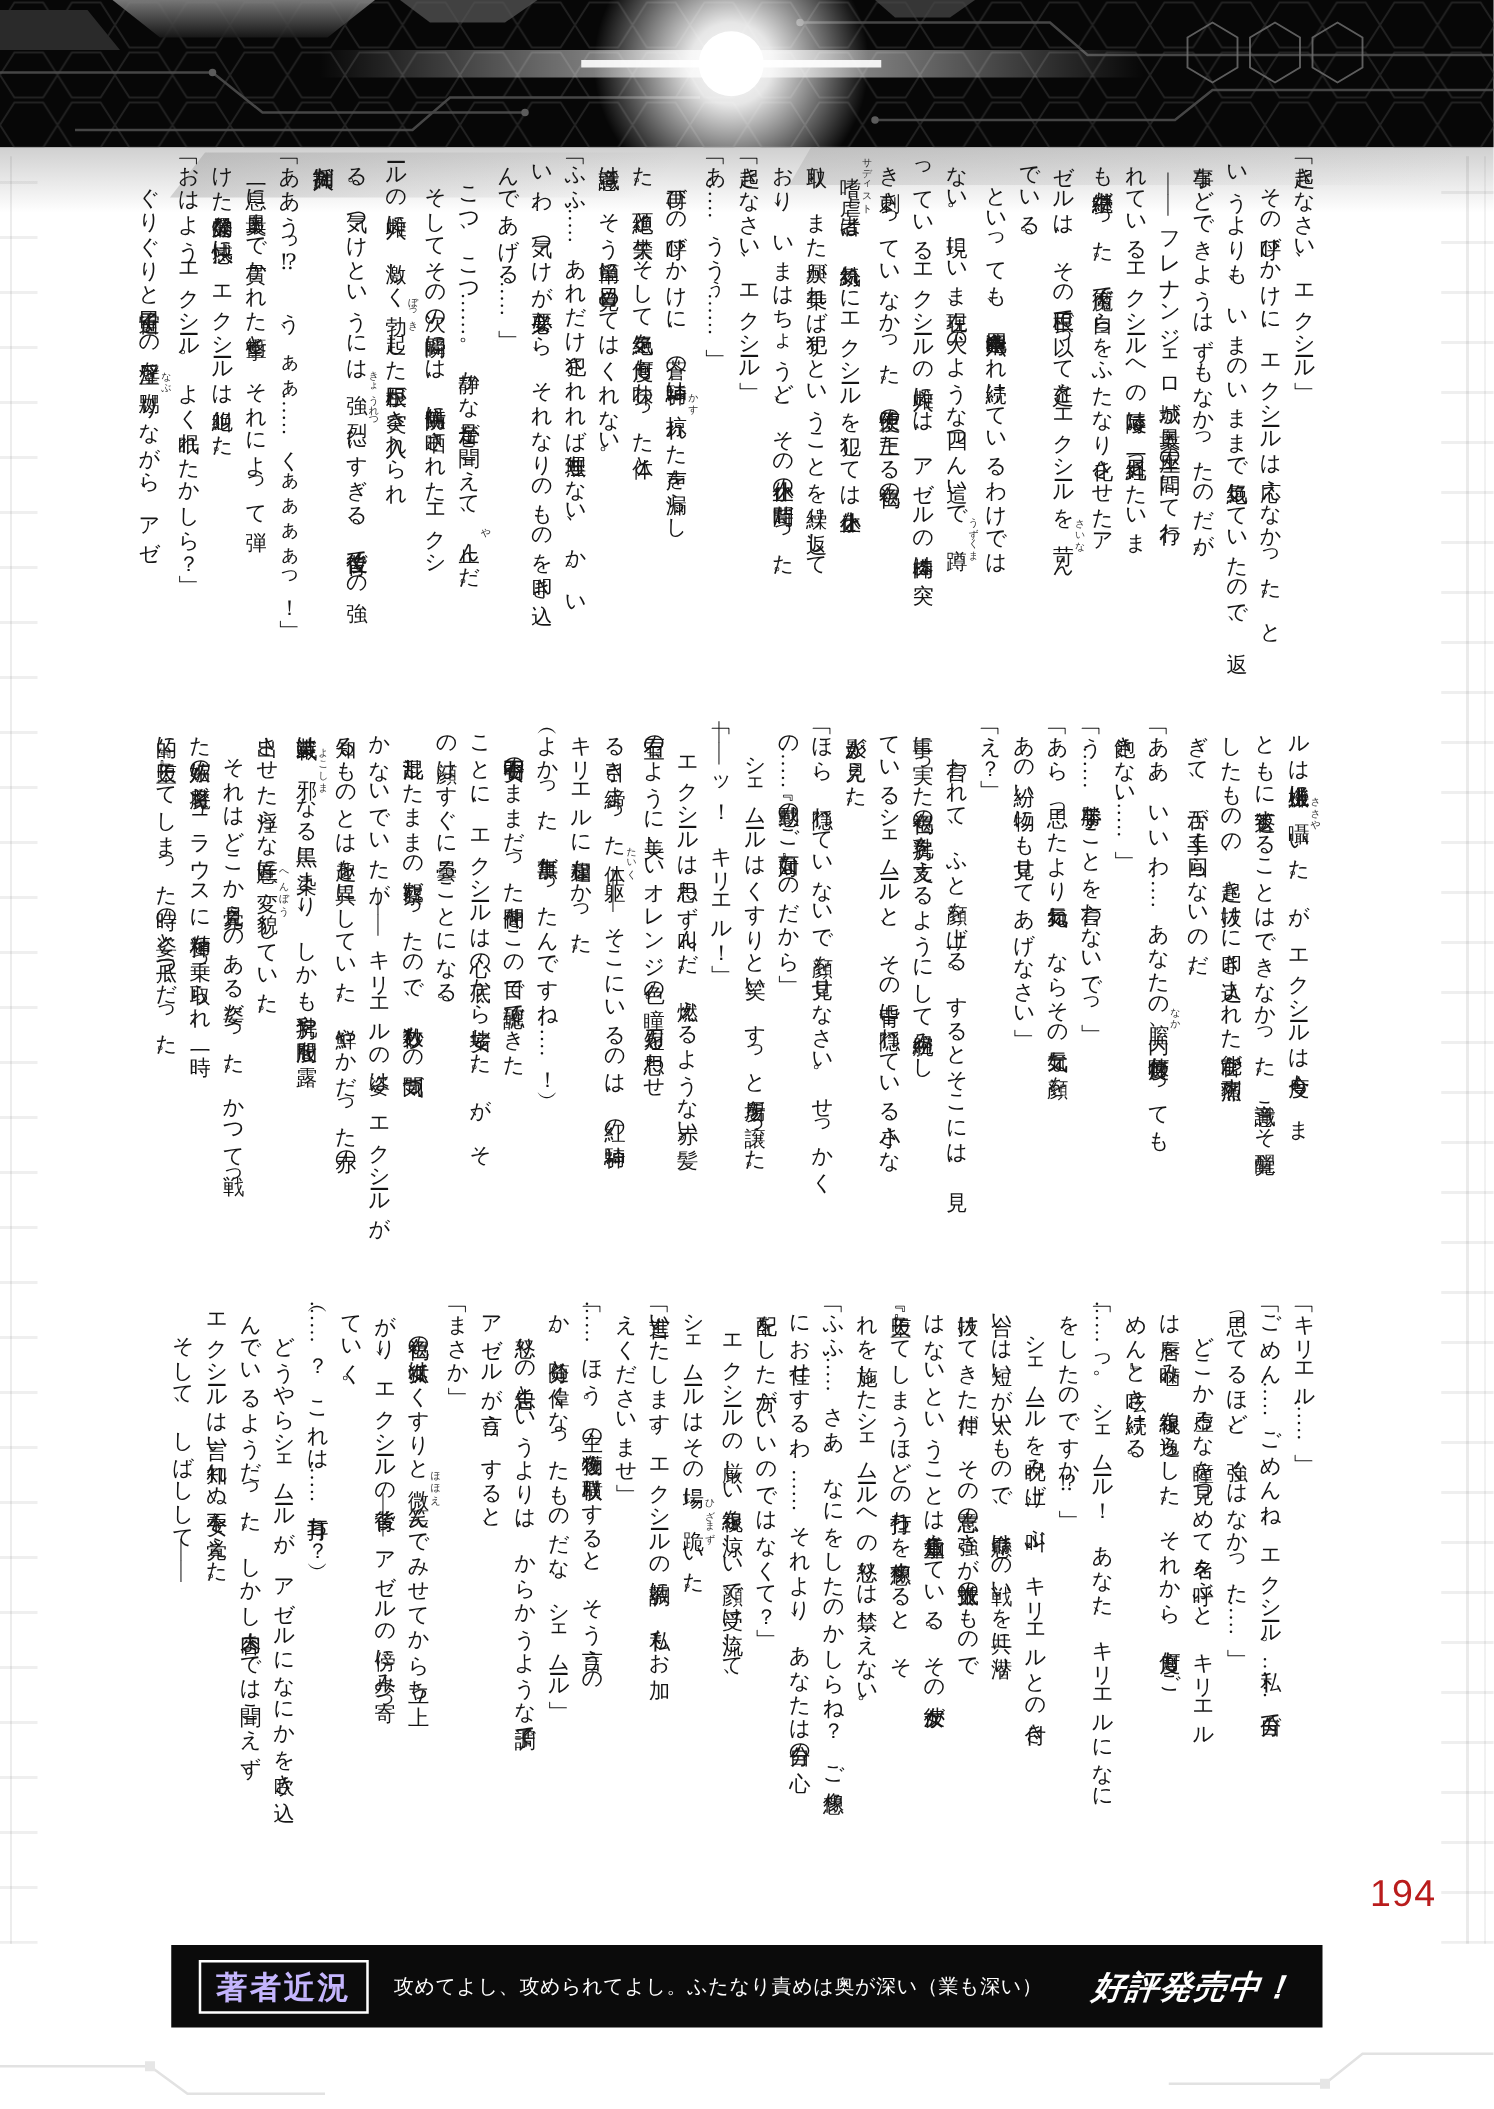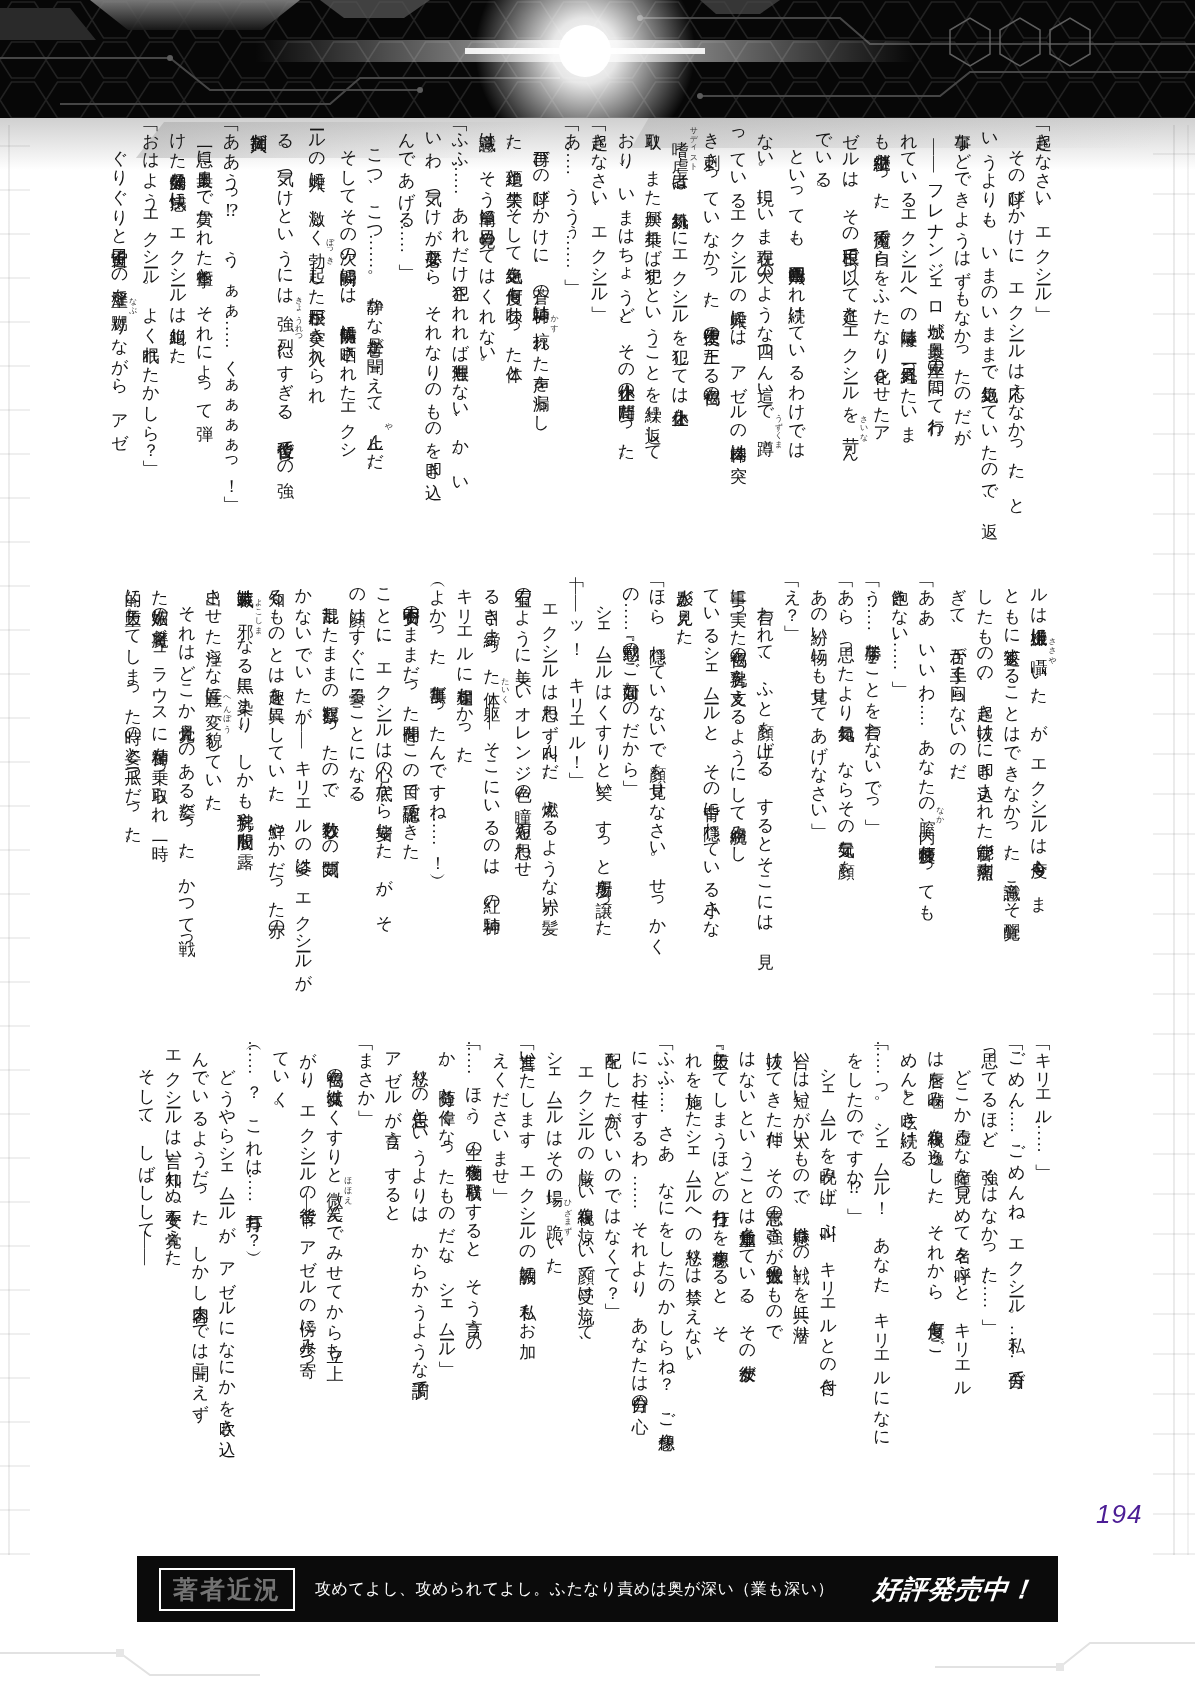--- a/index.html
+++ b/index.html
@@ -33,30 +33,30 @@
     writing-mode:vertical-rl;-webkit-writing-mode:vertical-rl;
     font-size:17px;line-height:26.9px;color:#161616;
     letter-spacing:.2px;text-align:left;
   }
   #band1{top:121px;}
   #band2{top:577px;}
   #band3{top:1040px;}
   .band p{margin:0;padding:0;}
   ruby rt{font-size:8px;letter-spacing:0;color:#333;}
   
-  .pageno{position:absolute;left:1096px;top:1499px;font-size:26px;color:#4c1d95;
-    font-family:"Liberation Sans","DejaVu Sans",sans-serif;letter-spacing:1px;font-style:italic;}
+  .pageno{position:absolute;left:1096px;top:1499px;font-size:30px;color:#b91c1c;
+    font-family:"Liberation Sans","DejaVu Sans",sans-serif;letter-spacing:1px;}
   
   .footer{
     position:absolute;left:137px;top:1556px;width:921px;height:66px;
     background:#0b0b0b;display:flex;align-items:center;gap:20px;
     padding:0 22px;box-sizing:border-box;
     font-family:"Liberation Sans","DejaVu Sans",sans-serif;
   }
-  .badge{color:#737373;font-weight:bold;font-size:25px;border:2px solid #ffffff;
+  .badge{color:#c4b5fd;font-weight:bold;font-size:25px;border:2px solid #ffffff;
     padding:3px 12px;white-space:nowrap;letter-spacing:2px;text-align:right;}
   .caption{color:#ffffff;font-size:16px;font-weight:normal;white-space:nowrap;letter-spacing:.5px;}
   .promo{color:#ffffff;font-size:26px;font-weight:bold;font-style:italic;
     margin-left:auto;white-space:nowrap;transform:skewX(-6deg);letter-spacing:1px;}
   
   .bottom-deco{position:absolute;bottom:0;left:0;width:1195px;height:62px;pointer-events:none;}
 </style>
 </head>
 <body>
 

